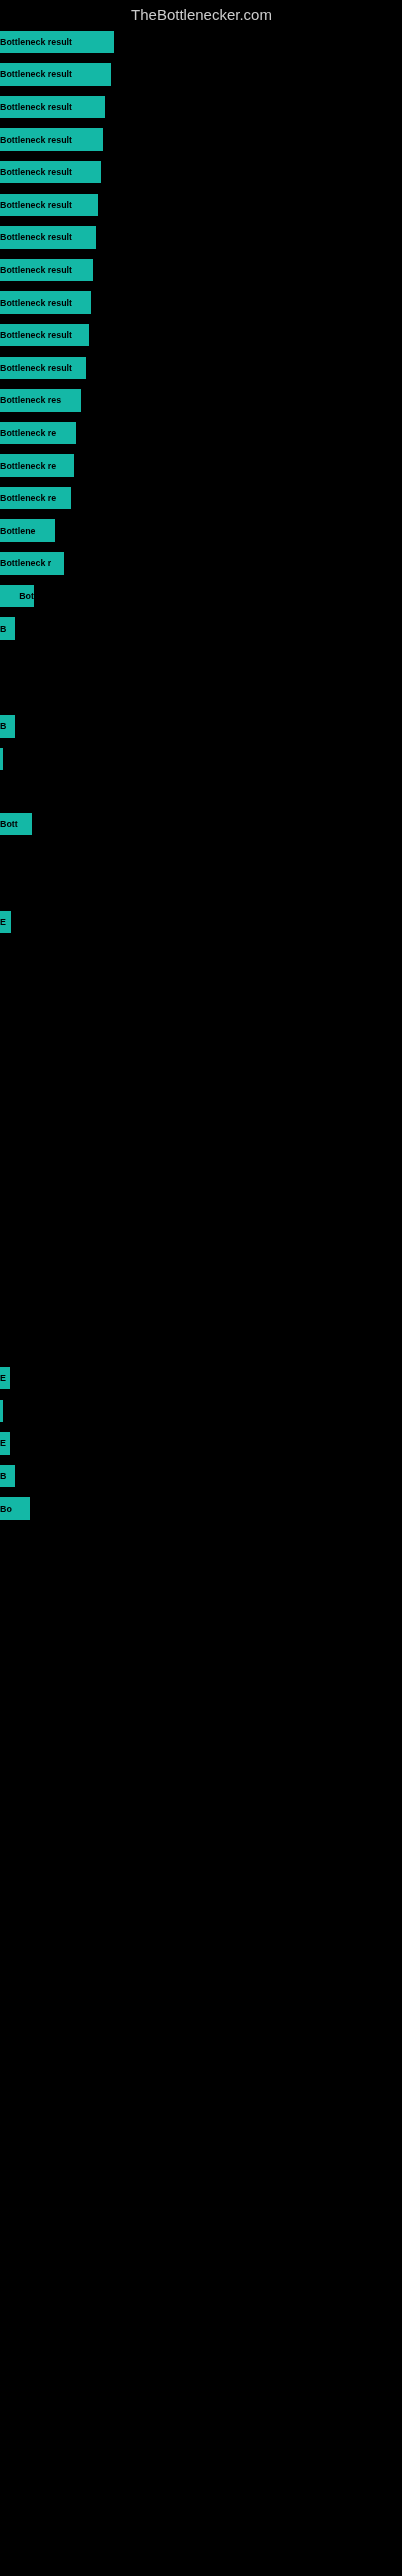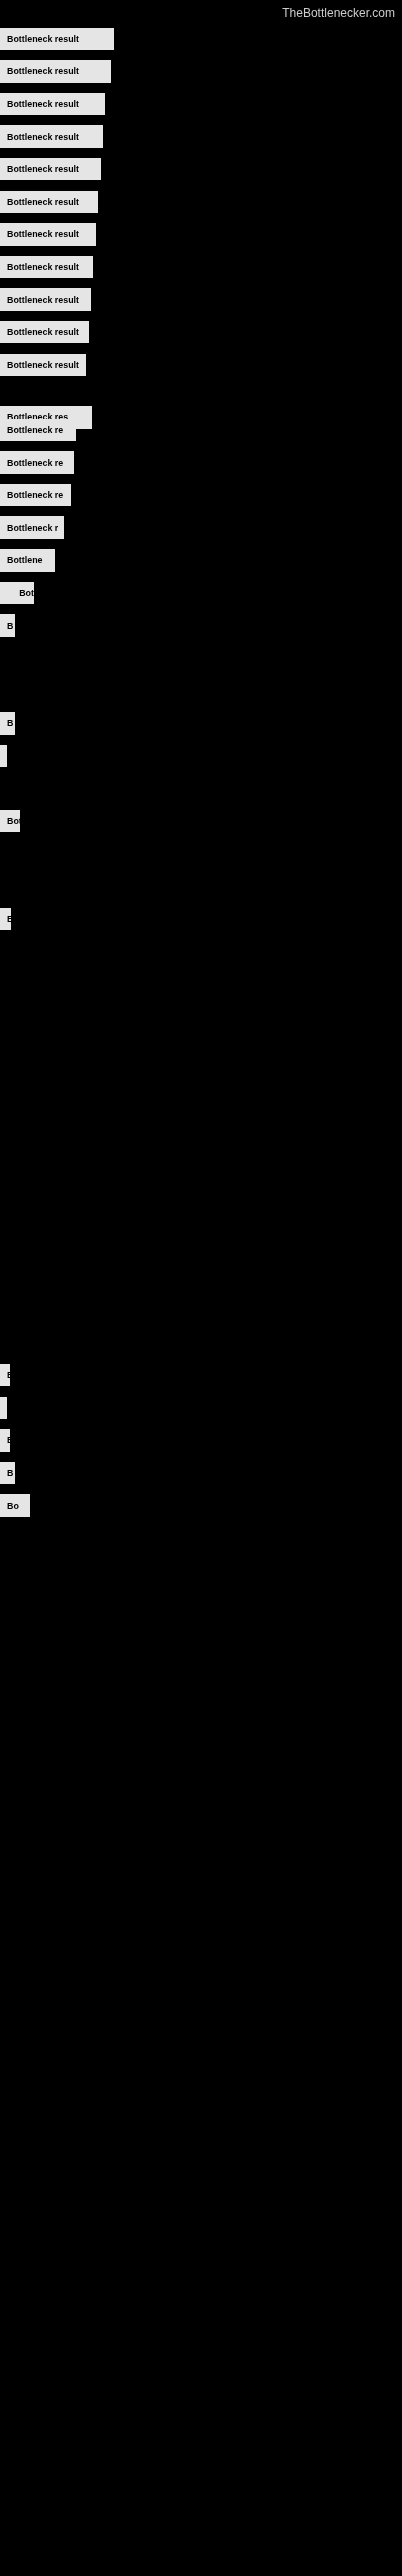--- a/index.html
+++ b/index.html
@@ -11,40 +11,40 @@
     body {
       background-color: #000000;
       font-family: Arial, sans-serif;
       width: 403px;
       min-height: 2576px;
       position: relative;
       overflow-x: hidden;
     }
 
     .site-header {
-      text-align: right;
+      text-align: center;
       padding: 6.4px 8px 3.2px 8px;
       color: #cccccc;
-      font-size: 12px;
+      font-size: 15px;
     }
 
     .bar-container {
       position: relative;
       height: 31px;
       margin-bottom: 1.6px;
       display: flex;
       align-items: center;
     }
 
     .bar {
-      background-color: #e5e5e5;
+      background-color: #14b8a6;
       height: 22.5px;
       display: flex;
       align-items: center;
-      padding-left: 7px;
+      padding-left: 0;
       position: absolute;
       left: 0;
       top: 4px;
     }
 
     .bar-label {
       color: #000000;
       font-size: 8.9px;
       font-weight: bold;
       white-space: nowrap;
@@ -108,50 +108,50 @@
       <div class="bar" style="width: 89px;">
         <span class="bar-label">Bottleneck result</span>
       </div>
     </div>
     <div class="bar-container">
       <div class="bar" style="width: 86px;">
         <span class="bar-label">Bottleneck result</span>
       </div>
     </div>
     <div class="bar-container">
-      <div class="bar" style="width: 92px; margin-top: 20px;">
+      <div class="bar" style="width: 81px;">
         <span class="bar-label">Bottleneck res</span>
       </div>
     </div>
     <div class="bar-container">
       <div class="bar" style="width: 76px;">
         <span class="bar-label">Bottleneck re</span>
       </div>
     </div>
     <div class="bar-container">
       <div class="bar" style="width: 74px;">
         <span class="bar-label">Bottleneck re</span>
       </div>
     </div>
     <div class="bar-container">
       <div class="bar" style="width: 71px;">
         <span class="bar-label">Bottleneck re</span>
       </div>
     </div>
     <div class="bar-container">
+      <div class="bar" style="width: 55px;">
+        <span class="bar-label">Bottlene</span>
+      </div>
+    </div>
+    <div class="bar-container">
       <div class="bar" style="width: 64px;">
         <span class="bar-label">Bottleneck r</span>
       </div>
     </div>
     <div class="bar-container">
-      <div class="bar" style="width: 55px;">
-        <span class="bar-label">Bottlene</span>
-      </div>
-    </div>
-    <div class="bar-container">
       <div class="bar" style="width: 34px; justify-content: flex-end;">
         <span class="bar-label">Bot</span>
       </div>
     </div>
     <div class="bar-container">
       <div class="bar" style="width: 14.5px;">
         <span class="bar-label">B</span>
       </div>
     </div>
     <div class="bar-container"></div>
@@ -161,21 +161,21 @@
         <span class="bar-label">B</span>
       </div>
     </div>
     <div class="bar-container">
       <div class="bar" style="width: 3.2px;">
         <span class="bar-label"></span>
       </div>
     </div>
     <div class="bar-container"></div>
     <div class="bar-container">
-      <div class="bar" style="width: 20px;">
+      <div class="bar" style="width: 32px;">
         <span class="bar-label">Bott</span>
       </div>
     </div>
     <div class="bar-container"></div>
     <div class="bar-container"></div>
     <div class="bar-container">
       <div class="bar" style="width: 11.3px;">
         <span class="bar-label">E</span>
       </div>
     </div>

